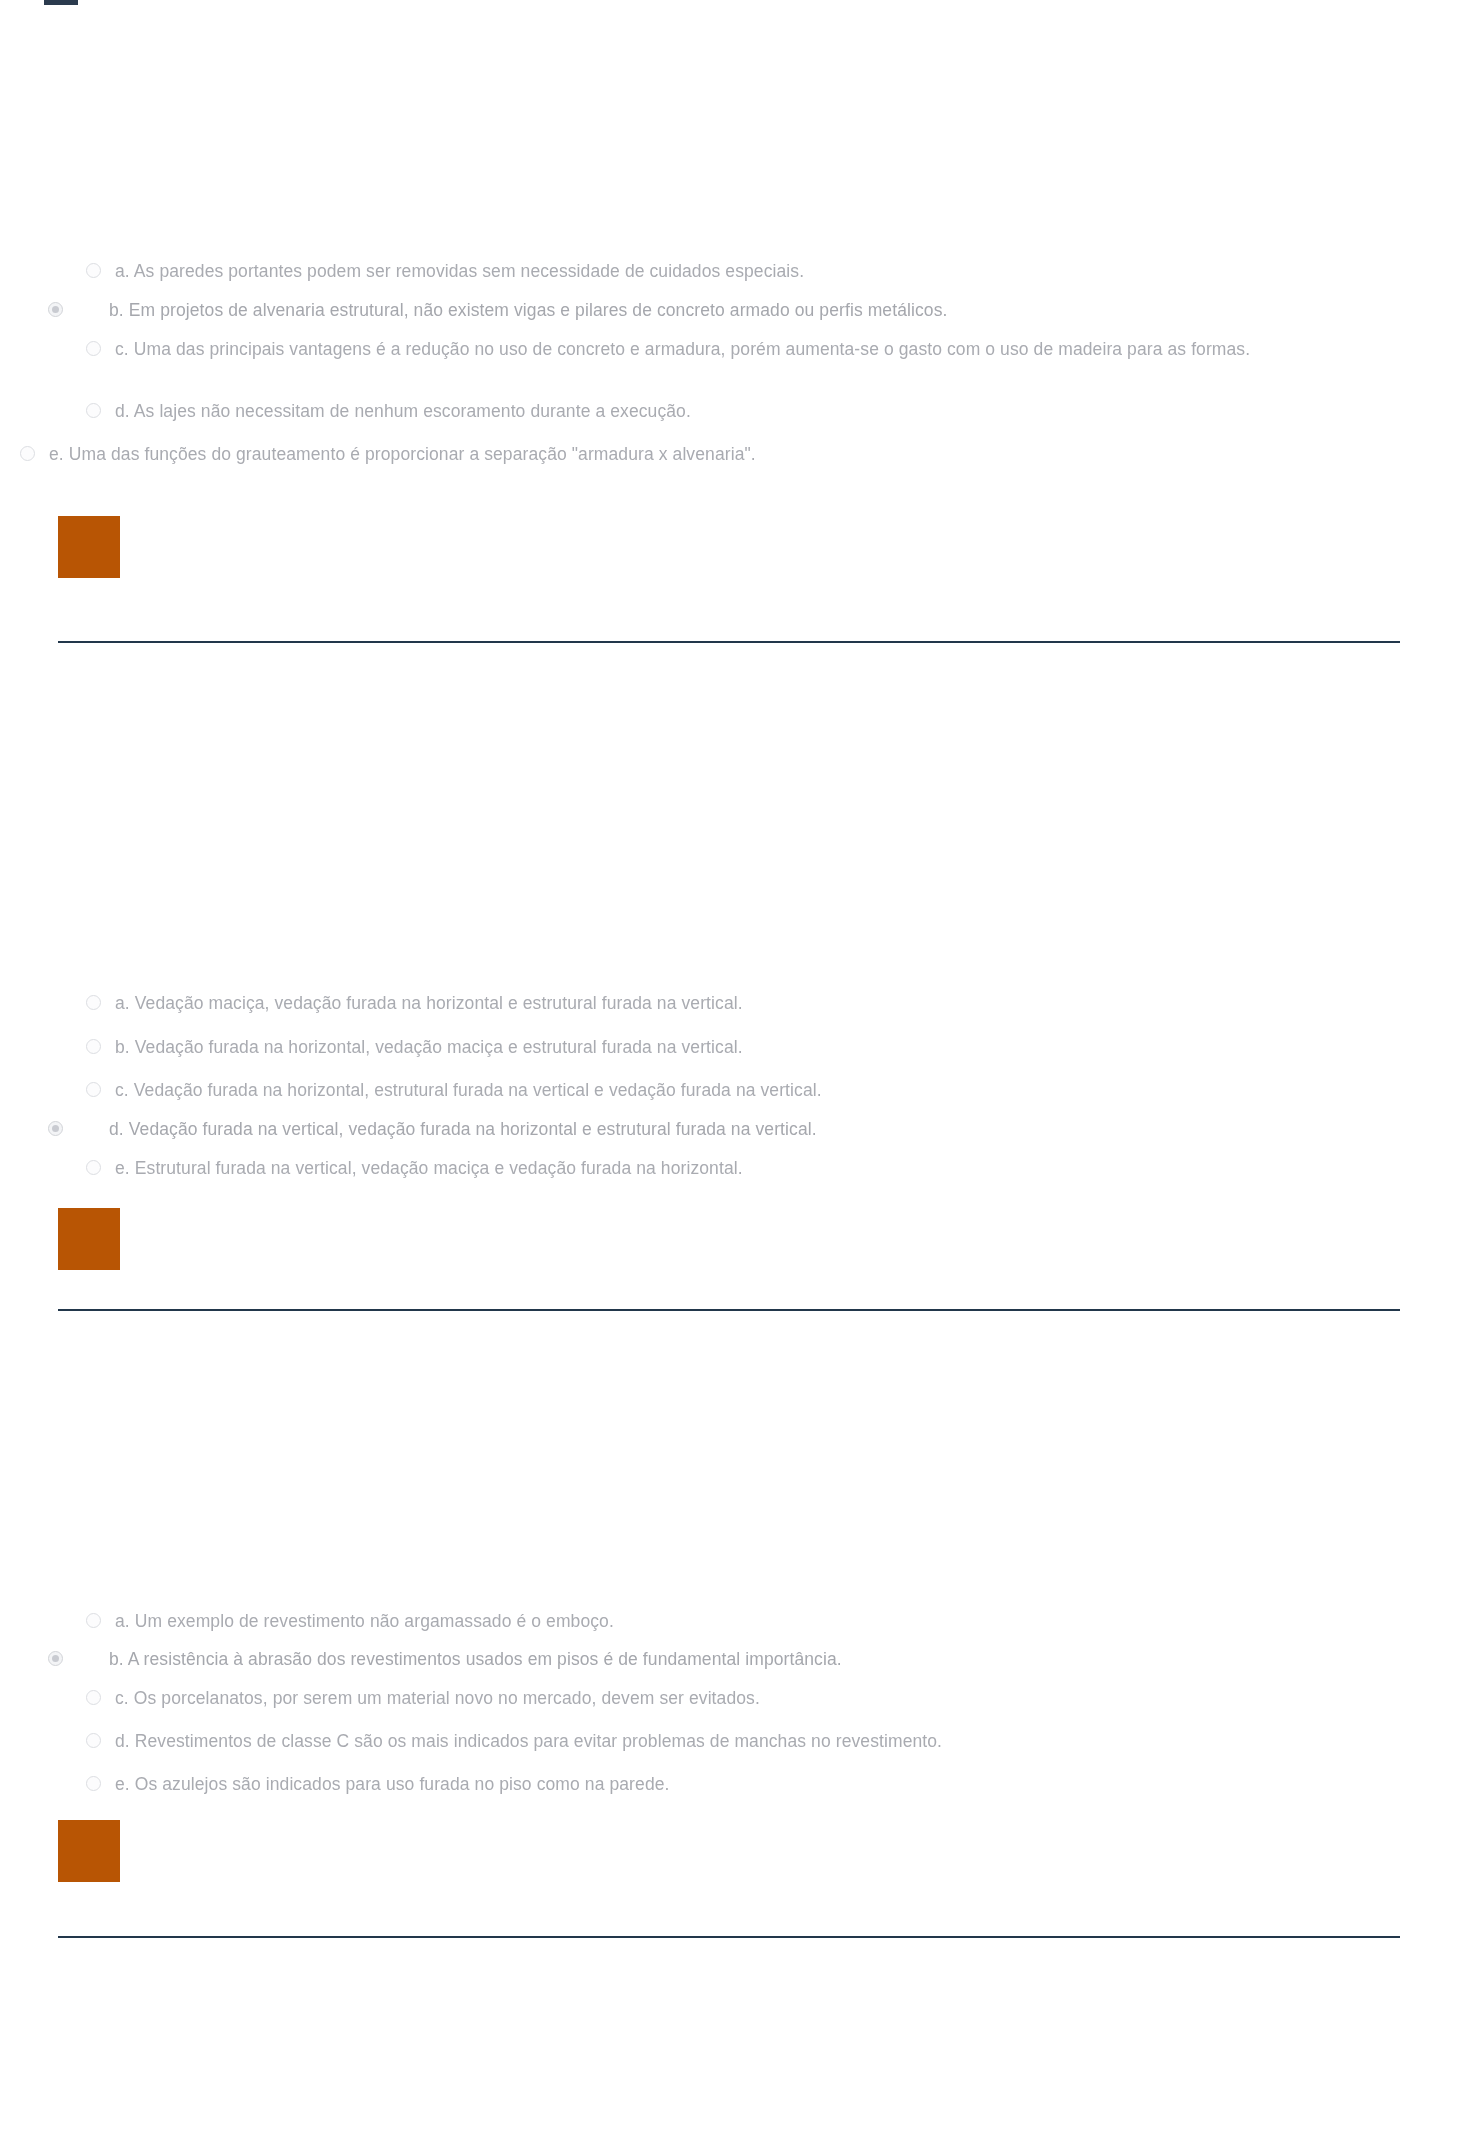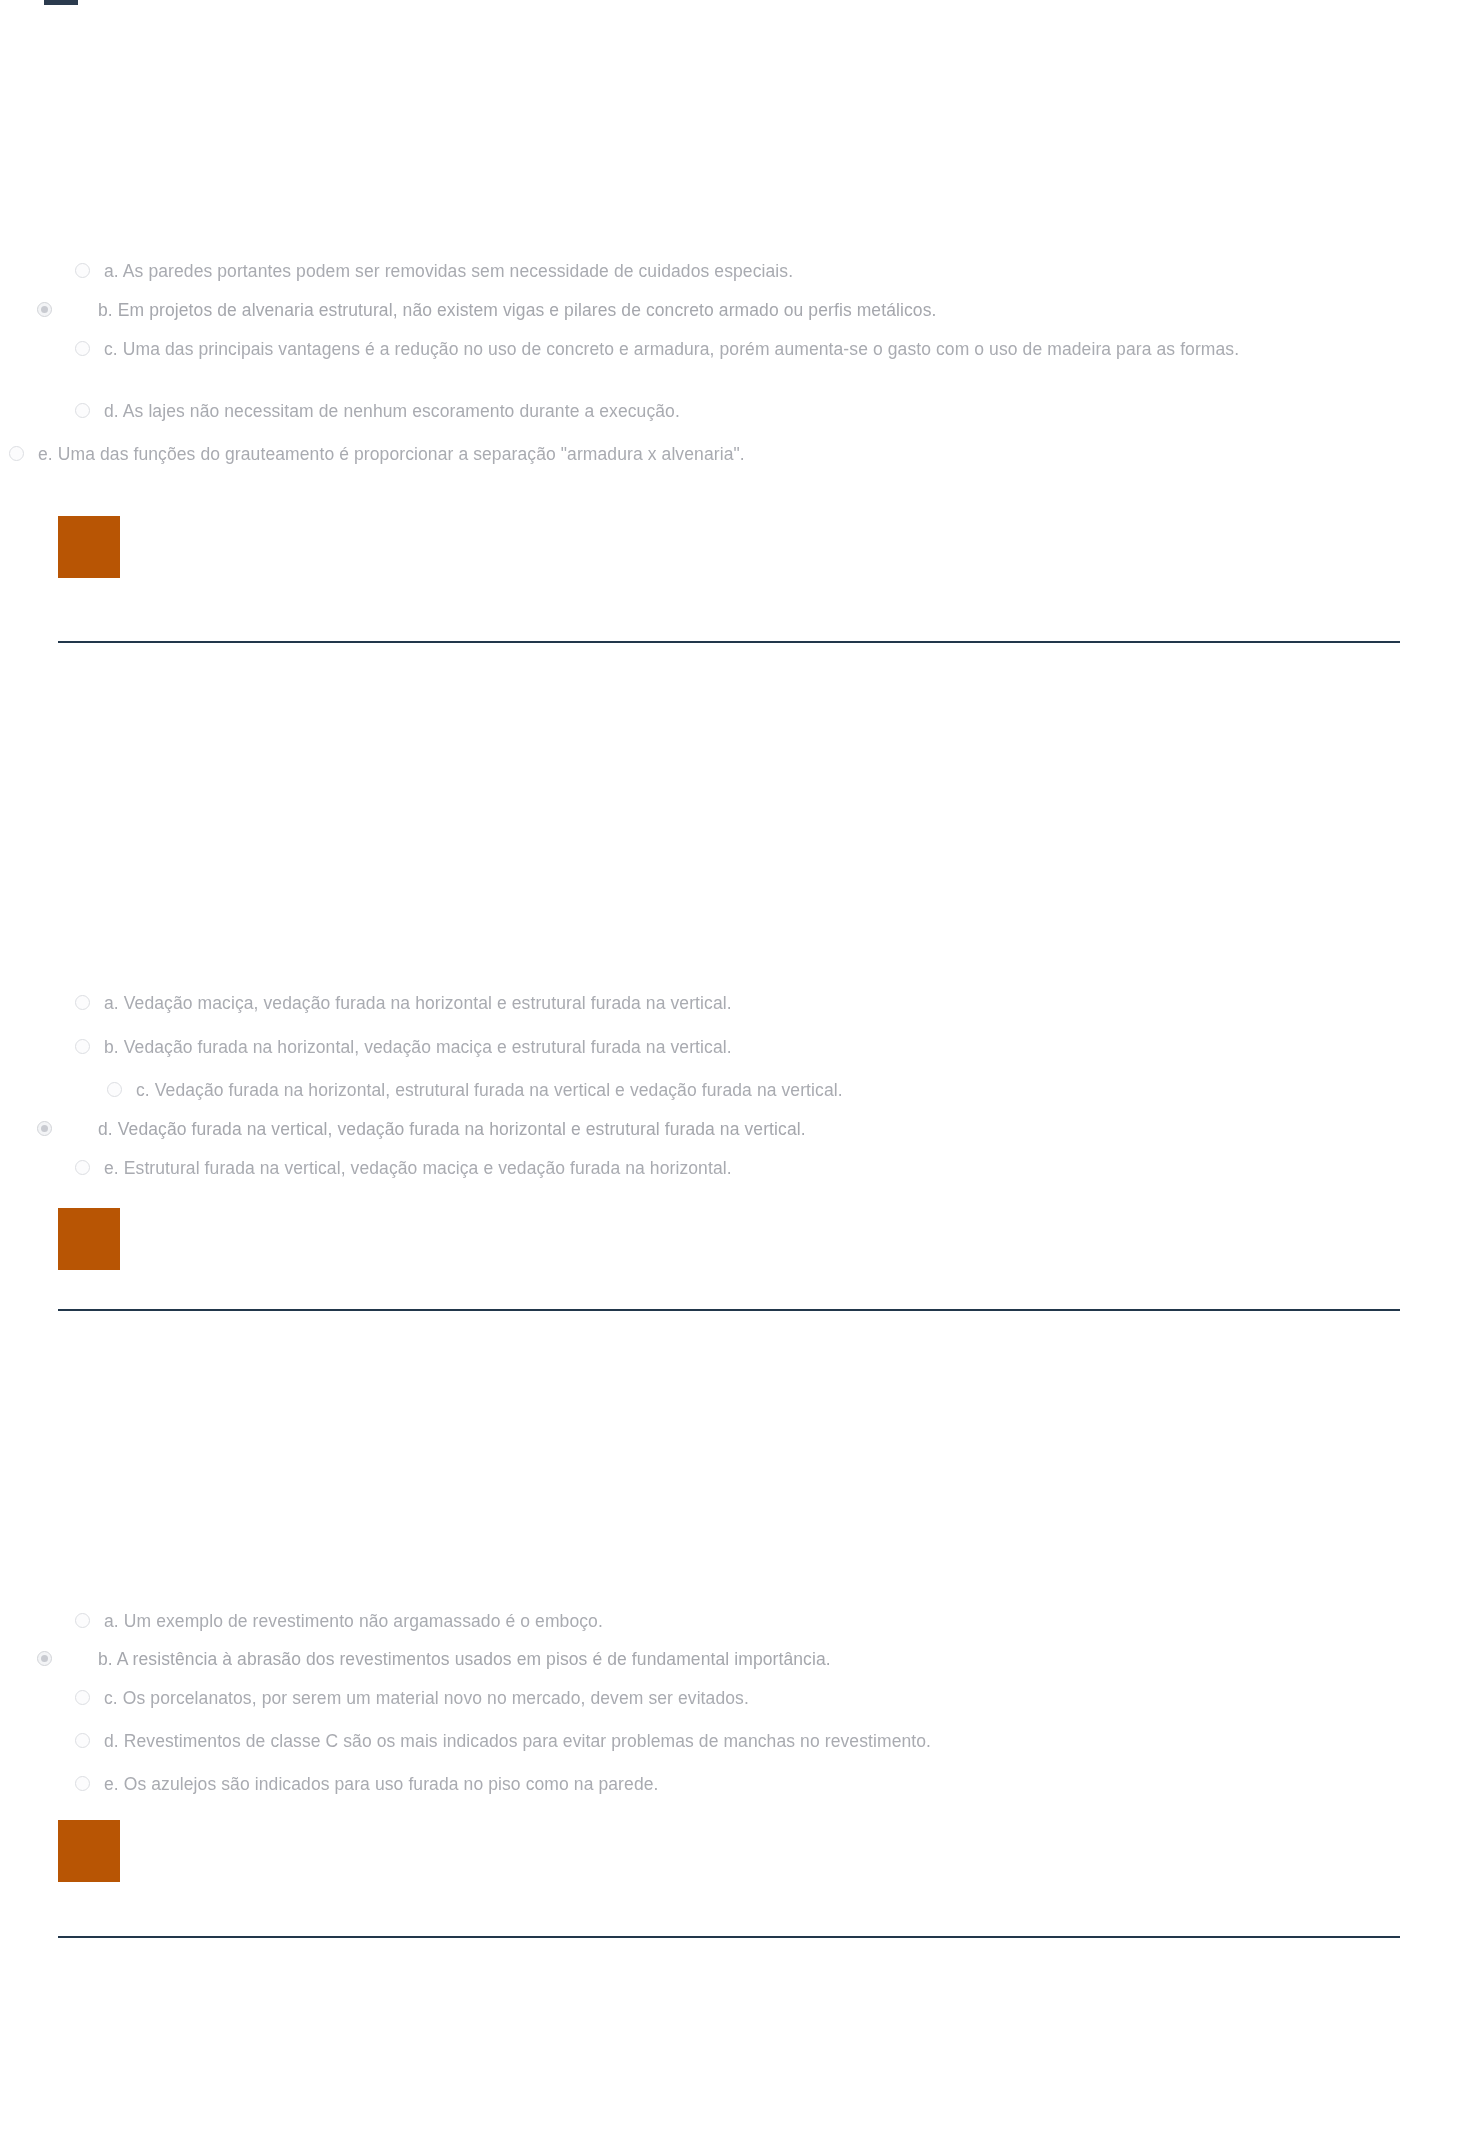--- a/index.html
+++ b/index.html
@@ -33,21 +33,21 @@
   }
 
   .question-block {
     position: absolute;
     left: 0;
     width: 1458px;
   }
 
   .answers {
     position: absolute;
-    left: 1px;
+    left: 12px;
     top: 0;
     width: 1318px;
   }
 
   .answer-row {
     position: relative;
     display: flex;
     align-items: flex-start;
     min-height: 43px;
     padding-left: 0;
@@ -161,21 +161,21 @@
       <div class="answer-row row-unselected" style="min-height:44px;">
         <span class="radio"></span>
         <span class="answer-text">a. Vedação maciça, vedação furada na horizontal e estrutural furada na vertical.</span>
       </div>
 
       <div class="answer-row row-unselected" style="min-height:43px;">
         <span class="radio"></span>
         <span class="answer-text">b. Vedação furada na horizontal, vedação maciça e estrutural furada na vertical.</span>
       </div>
 
-      <div class="answer-row row-unselected" style="min-height:39px;margin-left:32px;">
+      <div class="answer-row row-unselected" style="min-height:39px;">
         <span class="radio"></span>
         <span class="answer-text">c. Vedação furada na horizontal, estrutural furada na vertical e vedação furada na vertical.</span>
       </div>
 
       <div class="answer-row row-selected" style="min-height:39px;">
         <span class="radio selected"></span>
         <span class="answer-text">d. Vedação furada na vertical, vedação furada na horizontal e estrutural furada na vertical.</span>
       </div>
 
       <div class="answer-row row-unselected" style="min-height:43px;">

